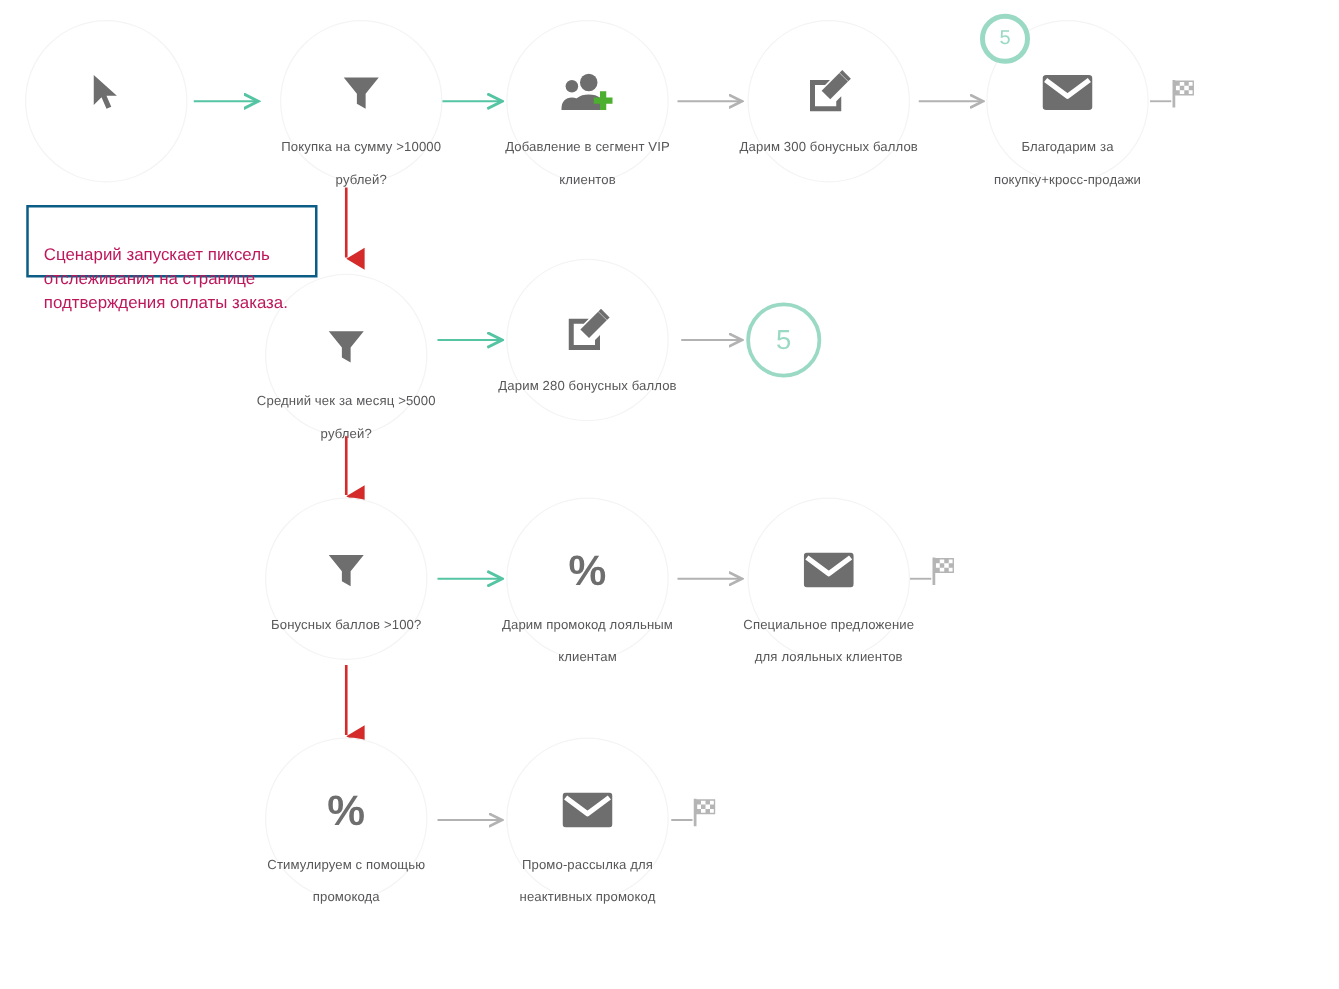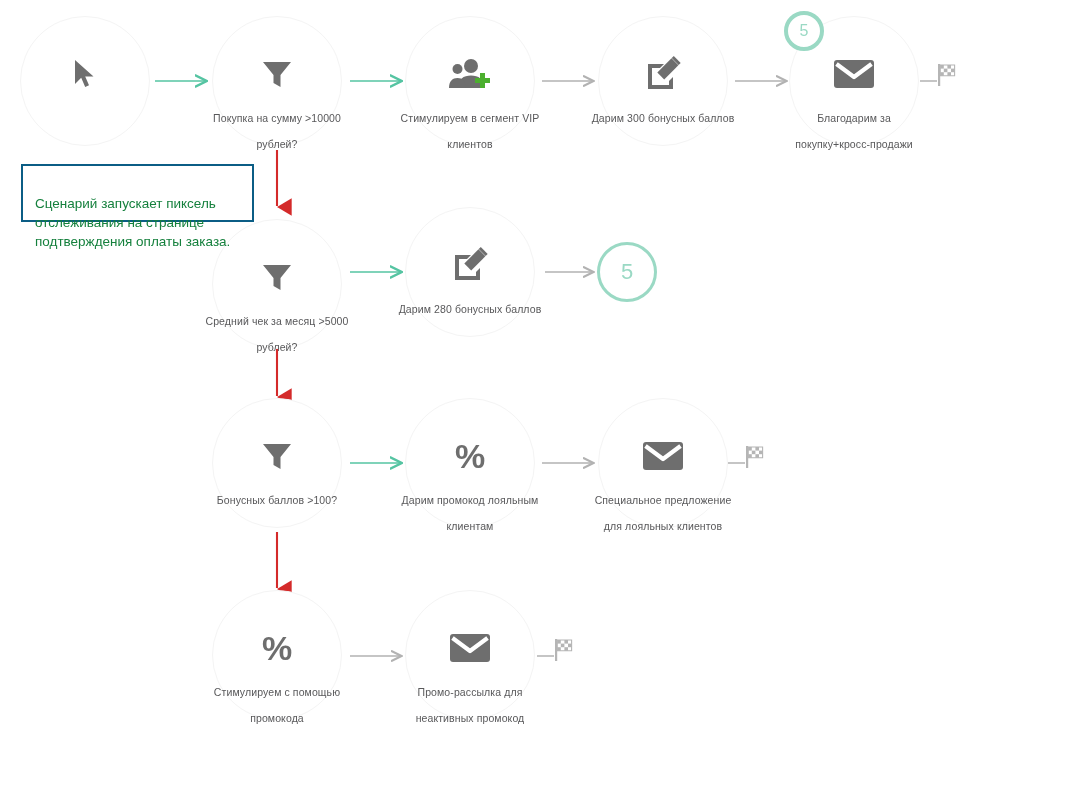--- a/index.html
+++ b/index.html
@@ -71,21 +71,21 @@
   }
   
   .callout{
     position:absolute;
     box-sizing:border-box;
     border:2px solid #0b5d85;
     background:#ffffff;
     padding:9px 12px 10px 12px;
     font-size:13.5px;
     line-height:19px;
-    color:#15803d;
+    color:#be185d;
     white-space:pre-line;
   }
   
   .flag{position:absolute;}
 </style>
 </head>
 <body>
 
 <div id="canvas">
 
@@ -126,41 +126,41 @@
 
   <div class="node" style="left:20px;top:16px;">
     <span class="glyph">
       <svg width="26" height="30" viewBox="0 0 26 30">
           <path d="M3,1 L3,25 L9.2,18.8 L13.2,28 L17,26.3 L13.2,17.5 L21.5,17.5 Z" fill="#6e6e6e"></path>
         </svg>
     </span>
     <span class="label"></span>
   </div>
 
-  <div class="node" style="left:212px;top:16px;text-decoration:underline;">
+  <div class="node" style="left:224px;top:16px;text-decoration:underline;">
     <span class="glyph">
       <svg width="34" height="34" viewBox="0 0 34 34">
           <path d="M3,5 L31,5 L20.5,18 L20.5,30 L13.5,26 L13.5,18 Z" fill="#6e6e6e"></path>
         </svg>
     </span>
     <span class="label">Покупка на сумму &gt;10000
 рублей?</span>
   </div>
 
   <div class="node" style="left:405px;top:16px;">
     <span class="glyph">
       <svg width="42" height="32" viewBox="0 0 42 32">
         <circle cx="22" cy="8" r="7" fill="#6e6e6e"></circle>
         <path d="M9,30 C9,21 14.5,17.5 22,17.5 C29.5,17.5 35,21 35,30 Z" fill="#6e6e6e"></path>
         <circle cx="8.5" cy="11" r="5" fill="#6e6e6e"></circle>
         <path d="M0,30 C0,23 3.5,20 8.5,20 C13.5,20 17,23 17,30 Z" fill="#6e6e6e"></path>
         <path d="M31,20 L36,20 L36,15 L41,15 L41,20 L46,20 L46,25 L41,25 L41,30 L36,30 L36,25 L31,25 Z" transform="translate(-5,0)" fill="#4caf2f"></path>
       </svg>
     </span>
-    <span class="label">Стимулируем в сегмент VIP
+    <span class="label">Добавление в сегмент VIP
 клиентов</span>
   </div>
 
   <div class="node" style="left:598px;top:16px;">
     <span class="glyph">
       <svg width="36" height="36" viewBox="0 0 36 36">
         <path d="M3,8 L3,33 L28,33 L28,21 L24,25 L24,29 L7,29 L7,12 L15,12 L19,8 Z" fill="#6e6e6e"></path>
         <path d="M26.5,2.3 L33.4,9.2 L19.2,23.4 L12.3,16.5 Z" fill="#6e6e6e"></path>
         <path d="M28.8,0 L35.7,6.9 L33.6,9 L26.7,2.1 Z" fill="#6e6e6e"></path>
       </svg>

